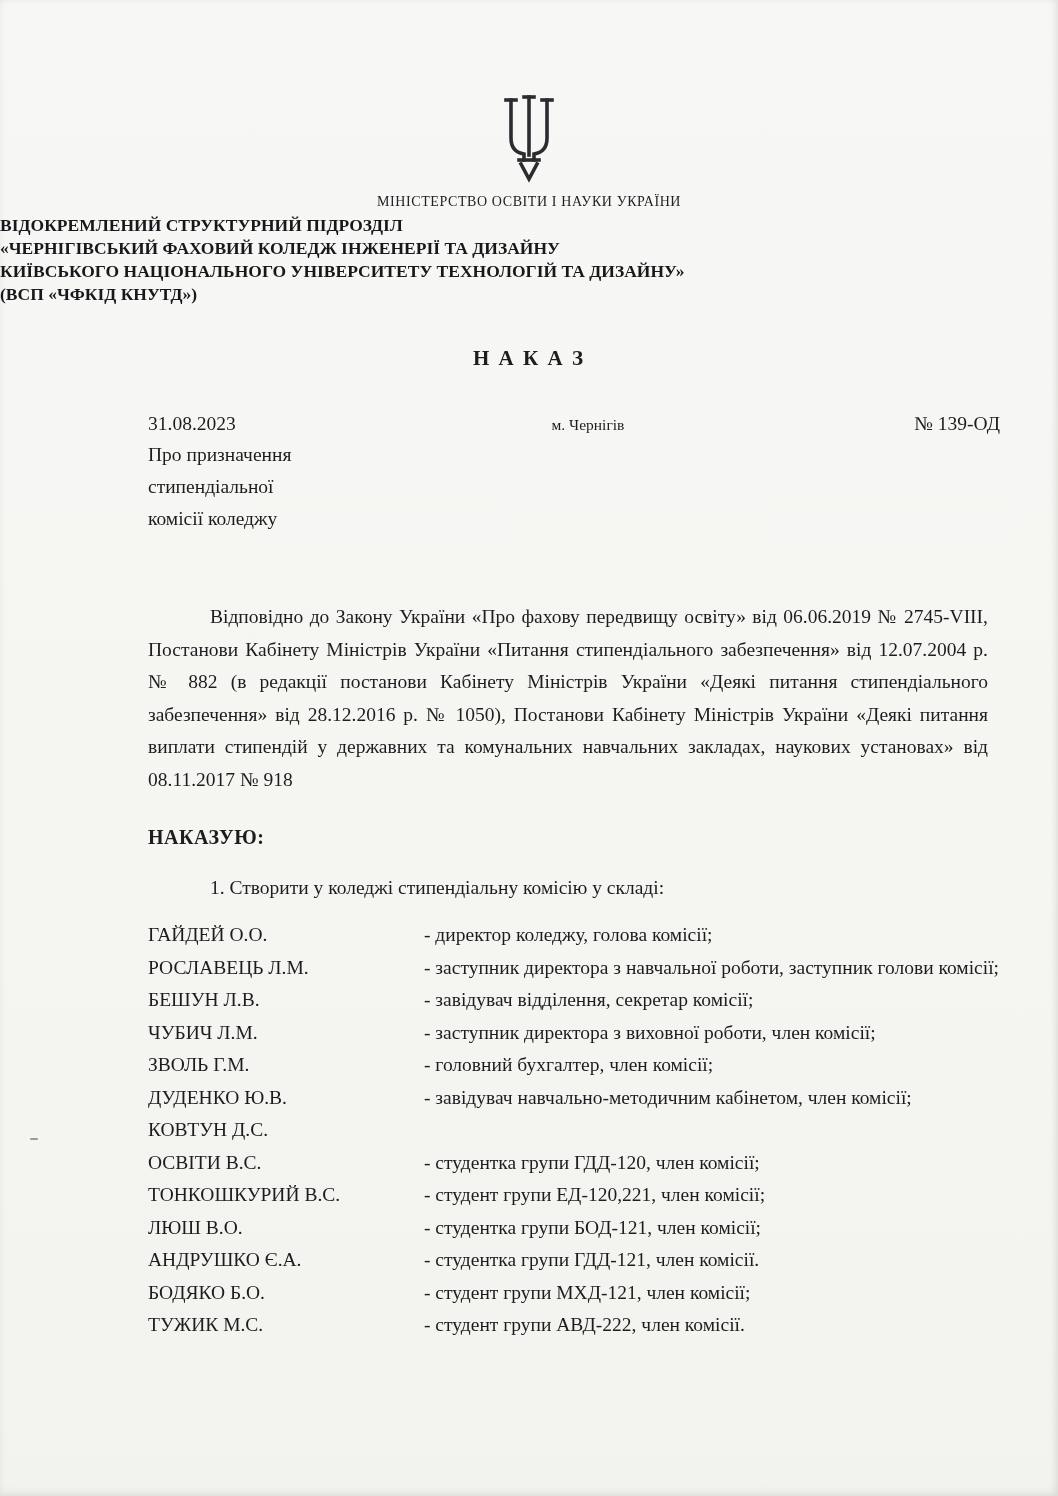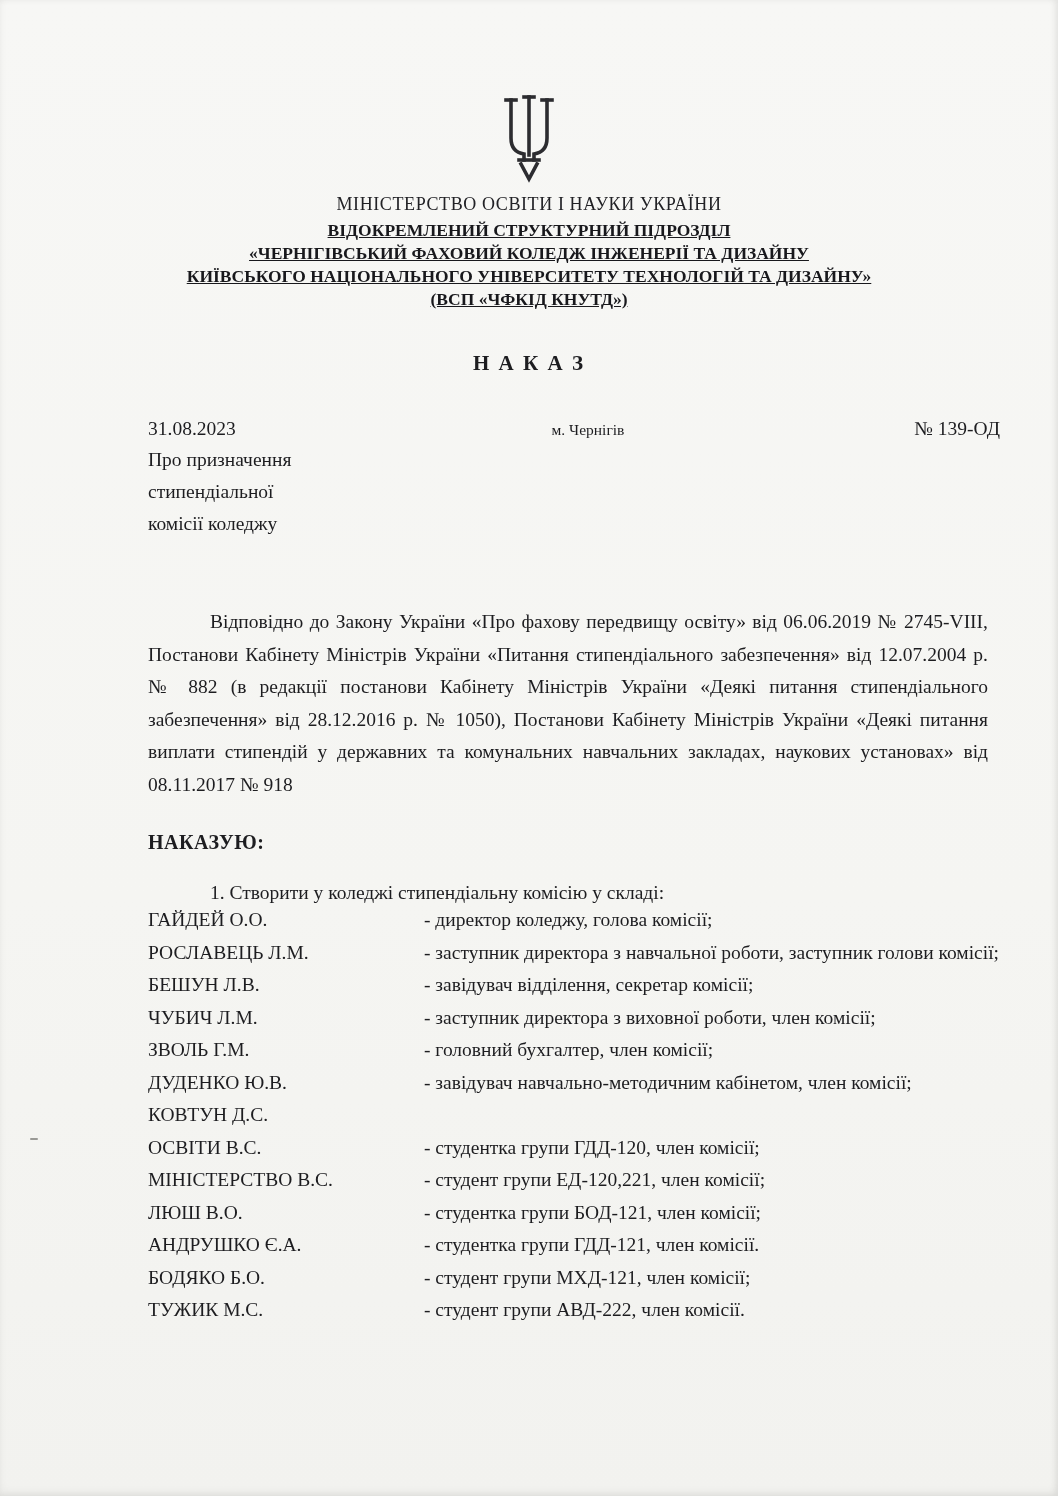--- a/index.html
+++ b/index.html
@@ -17,32 +17,31 @@
     box-shadow: inset -3px 0 6px rgba(0,0,0,0.06), inset 0 -4px 8px rgba(0,0,0,0.05);
     box-sizing: border-box;
   }
   .emblem {
     width: 70px; margin: 0 auto;
     padding-top: 92px;
     display: flex; justify-content: center;
   }
   .ministry {
     text-align: center;
-    font-size: 18px;
+    font-size: 14px;
     letter-spacing: 0.6px;
     margin-top: 10px;
     color: #222226;
   }
   .org-line {
-    text-align: center;
+    text-align: left;
     font-weight: bold;
     font-size: 17.5px;
     line-height: 23px;
     color: #18181c;
-    text-decoration: underline;
   }
   .org-block { margin-top: 4px; }
   .order-title {
     text-align: center;
     font-weight: bold;
     font-size: 21px;
     letter-spacing: 2px;
     margin-top: 40px;
   }
   .meta-row {
@@ -72,21 +71,21 @@
     font-weight: bold;
     font-size: 20px;
     letter-spacing: 0.5px;
   }
   .item1 {
     margin: 28px 70px 0 148px;
     font-size: 19.5px;
     text-indent: 62px;
   }
   .commission {
-    margin: 0 50px 0 148px;
+    margin: 20px 50px 0 148px;
   }
   .crow {
     display: grid;
     grid-template-columns: 276px 1fr;
     font-size: 19.5px;
     line-height: 32.5px;
   }
   .cname { white-space: nowrap; }
   .cdesc { padding-left: 15px; text-indent: -15px; }
   .speck {
@@ -184,21 +183,21 @@
   <div class="crow">
     <div class="cname">КОВТУН Д.С.</div>
   </div>
 
   <div class="crow">
     <div class="cname">ОСВІТИ В.С.</div>
     <div class="cdesc">- студентка групи ГДД-120, член комісії;</div>
   </div>
 
   <div class="crow">
-    <div class="cname">МІНІСТЕРСТВО В.С.</div>
+    <div class="cname">ТОНКОШКУРИЙ В.С.</div>
     <div class="cdesc">- студент групи ЕД-120,221, член комісії;</div>
   </div>
 
   <div class="crow">
     <div class="cname">ЛЮШ В.О.</div>
     <div class="cdesc">- студентка групи БОД-121, член комісії;</div>
   </div>
 
   <div class="crow">
     <div class="cname">АНДРУШКО Є.А.</div>

